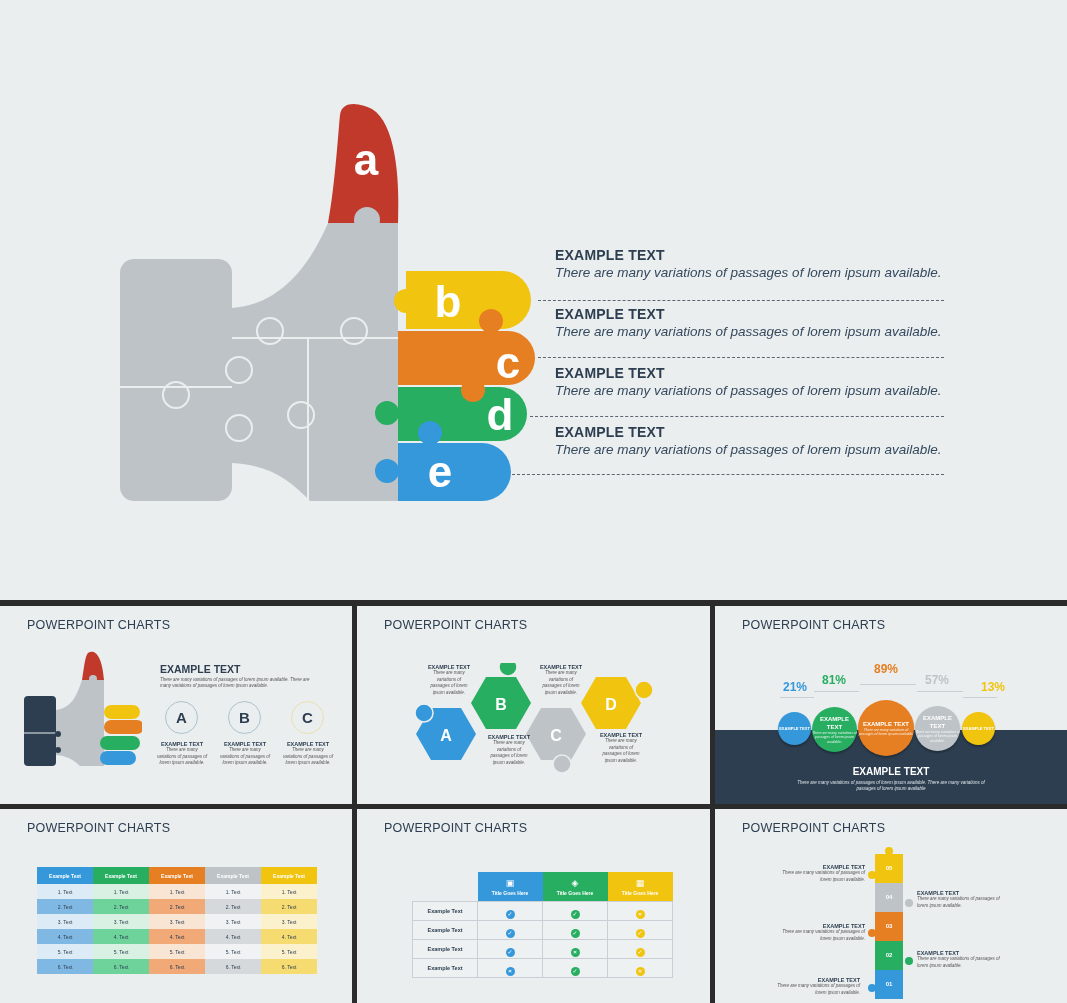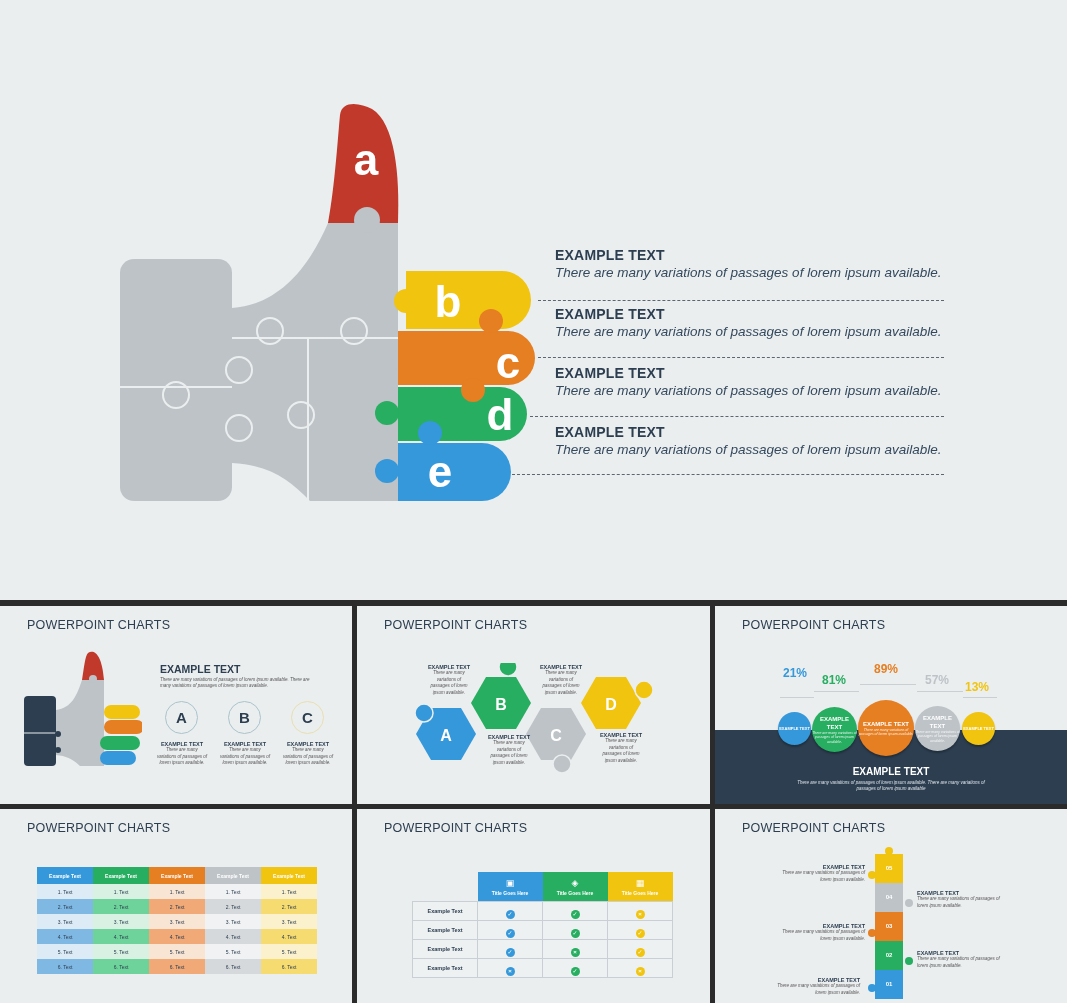--- a/index.html
+++ b/index.html
@@ -200,25 +200,25 @@
     <div style="position:absolute;left:242px;top:126px;width:44px;">
       <div class="small-h">EXAMPLE TEXT</div>
       <div class="small-p">There are many variations of passages of lorem ipsum available.</div>
     </div>
   </div>
 
   <div class="thumb t3">
     <div class="ttl">POWERPOINT CHARTS</div>
     <div class="band"></div>
 
-    <div class="pct" style="left:68px;top:60px;color:#3498db;">21%</div>
+    <div class="pct" style="left:68px;top:74px;color:#3498db;">21%</div>
     <div class="pct" style="left:107px;top:67px;color:#27ae60;">81%</div>
     <div class="pct" style="left:159px;top:56px;color:#e67e22;">89%</div>
     <div class="pct" style="left:210px;top:67px;color:#bdc3c7;">57%</div>
-    <div class="pct" style="left:250px;top:74px;color:#f1c40f;">13%</div>
+    <div class="pct" style="left:266px;top:74px;color:#f1c40f;">13%</div>
 
     <div class="ln" style="left:65px;top:91px;width:34px;"></div>
     <div class="ln" style="left:99px;top:85px;width:45px;"></div>
     <div class="ln" style="left:145px;top:78px;width:56px;"></div>
     <div class="ln" style="left:202px;top:85px;width:46px;"></div>
     <div class="ln" style="left:248px;top:91px;width:34px;"></div>
 
     <div class="bub" style="left:63px;top:106px;width:33px;height:33px;background:#3498db;">
       <b style="font-size:4px;line-height:5px;">EXAMPLE TEXT</b>
     </div>

